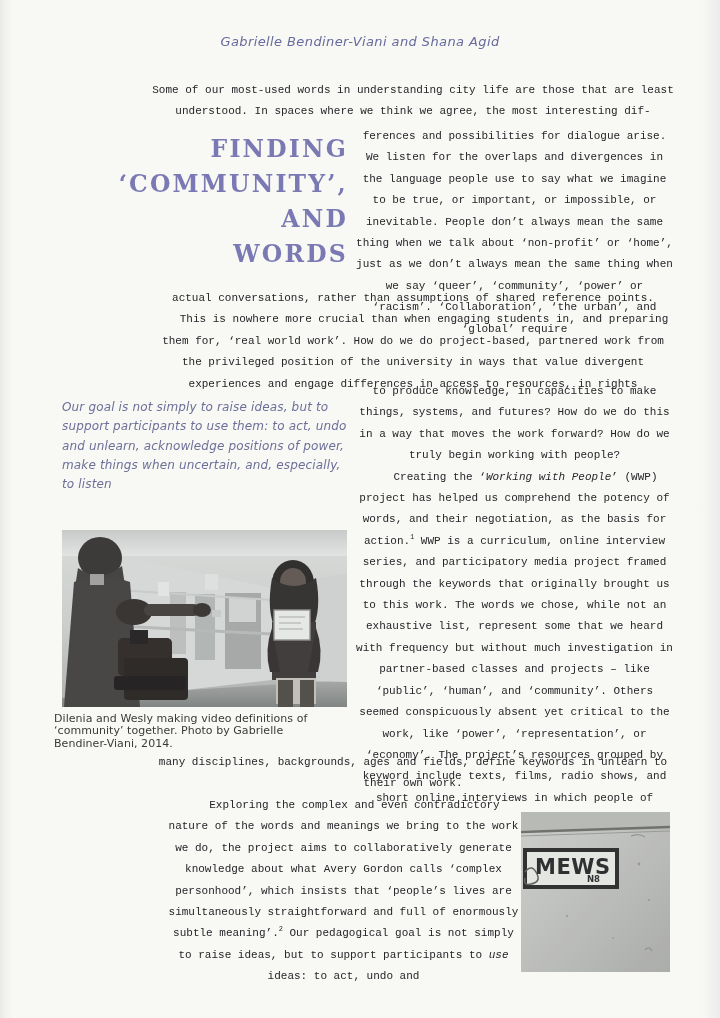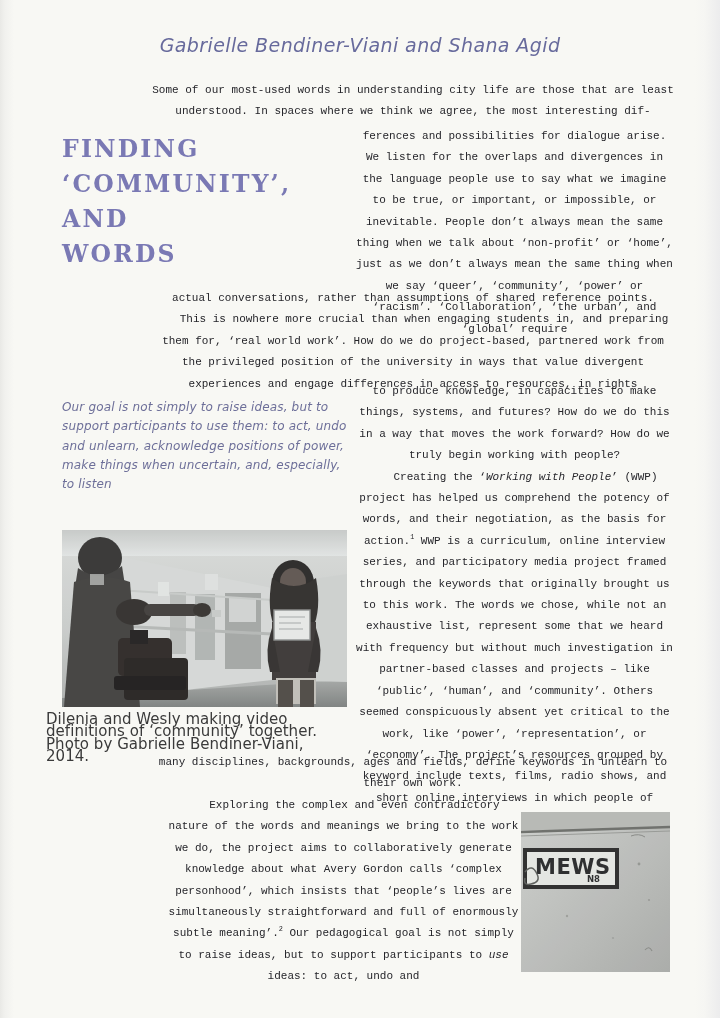--- a/index.html
+++ b/index.html
@@ -25,21 +25,21 @@
   .page{
     position:absolute;inset:0;
   }
 
   
   .runhead{
     position:absolute;left:0;top:34px;width:720px;
     text-align:center;
     font-family:"DejaVu Sans", sans-serif;
     font-style:italic;
-    font-size:19px;
+    font-size:13px;
     letter-spacing:.4px;
     color:#676a9c;
   }
 
   
   .col-full{
     position:absolute;
     left:152px;width:522px;
   }
   .col-right{
@@ -67,21 +67,21 @@
   
   .display-title{
     position:absolute;
     left:62px;top:132px;width:286px;
     font-family:"DejaVu Serif", serif;
     font-weight:700;
     font-size:23.5px;
     line-height:35px;
     letter-spacing:2.2px;
     color:#7a79b4;
-    text-align:left;
+    text-align:right;
     text-transform:uppercase;
   }
 
   
   .pullquote{
     position:absolute;
     left:62px;top:398px;width:288px;
     font-family:"DejaVu Sans", sans-serif;
     font-style:italic;
     font-size:12px;
@@ -99,23 +99,23 @@
   #photo-hallway{
     left:62px;top:530px;width:285px;height:177px;
   }
   #photo-mews{
     left:521px;top:812px;width:149px;height:160px;
   }
   .photo svg{display:block;width:100%;height:100%;}
 
   .caption{
     position:absolute;
-    left:46px;top:713px;width:286px;
+    left:54px;top:713px;width:286px;
     font-family:"DejaVu Sans", sans-serif;
-    font-size:15px;
+    font-size:11px;
     line-height:12.4px;
     color:#3a3a3a;
     letter-spacing:.05px;
   }
 </style>
 </head>
 <body>
 
 <div class="page">
 

